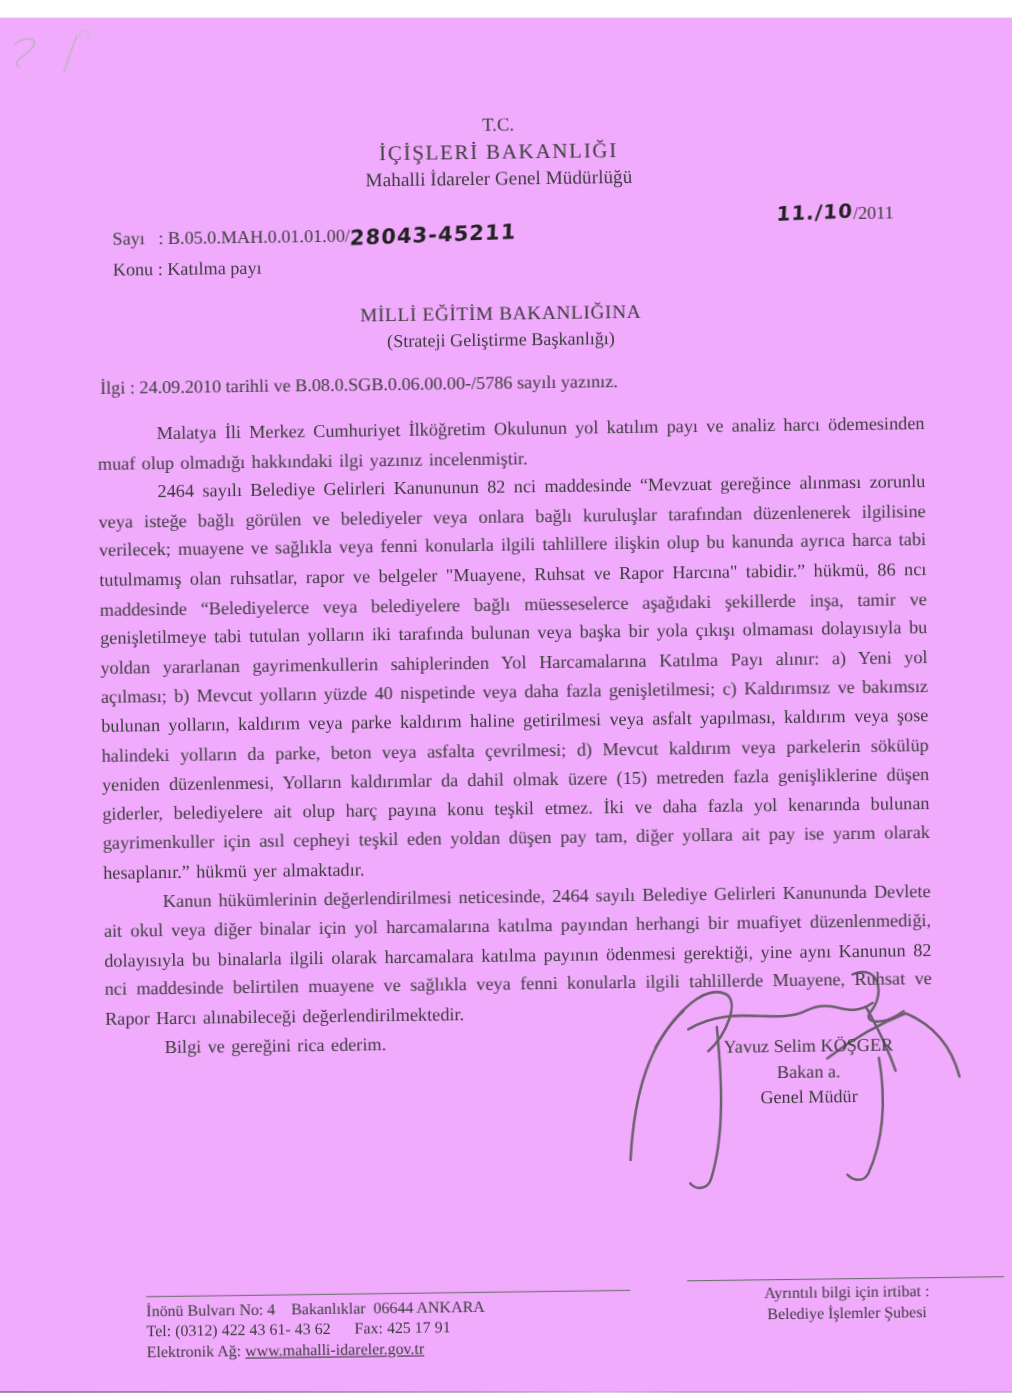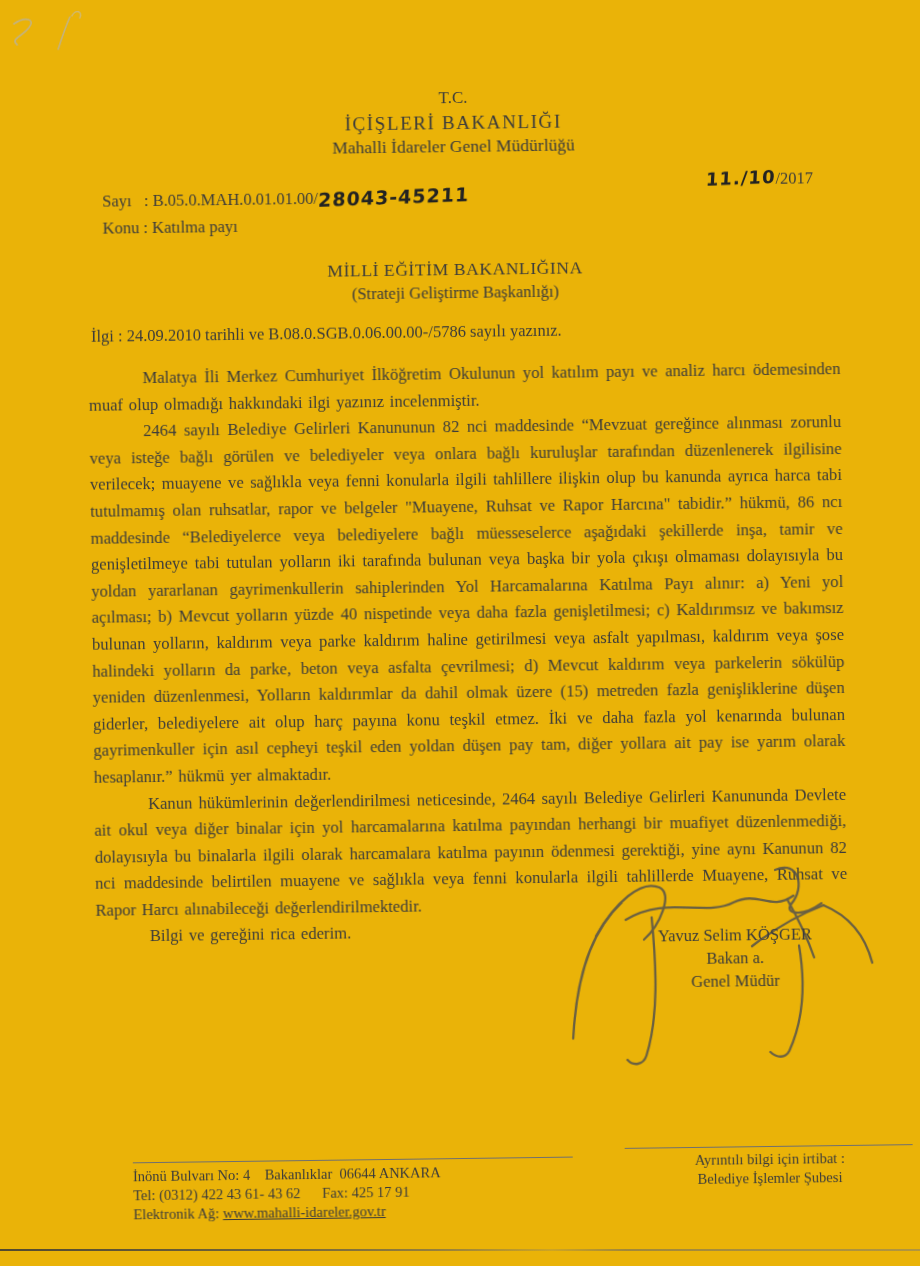--- a/index.html
+++ b/index.html
@@ -4,21 +4,21 @@
 <style>
   html,body{margin:0;padding:0;}
   body{
     width:920px;height:1266px;
     background:#ffffff;
     font-family:"Liberation Serif", serif;
     color:#3b3b3b;
     overflow:hidden;
     position:relative;
   }
-  .page{position:absolute;inset:0;background:#eab308;}
+  .page{position:absolute;inset:0;background:#f0abfc;margin-top:16px;}
   
   .skew{
     position:absolute;inset:0;
     transform:rotate(-0.75deg);
     transform-origin:460px 640px;
     filter:blur(0.22px);
   }
   .abs{position:absolute;}
   .pre{white-space:pre;}
   
@@ -86,21 +86,21 @@
       <div class="lh-ministry">İÇİŞLERİ BAKANLIĞI</div>
       <div class="lh-directorate">Mahalli İdareler Genel Müdürlüğü</div>
     </div>
 
     <div class="abs meta">
       <div><span class="pre">Sayı   : B.05.0.MAH.0.01.01.00/</span><span class="hw sayi-hw">28043-45211</span></div>
       <div>Konu : Katılma payı</div>
     </div>
 
     <div class="abs date">
-      <span class="hw">11./10</span><span>/2017</span>
+      <span class="hw">11./10</span><span>/2011</span>
     </div>
 
     <div class="abs recipient">
       <div class="r1">MİLLİ EĞİTİM BAKANLIĞINA</div>
       <div class="r2">(Strateji Geliştirme Başkanlığı)</div>
     </div>
 
     <div class="abs reference">İlgi : 24.09.2010 tarihli ve B.08.0.SGB.0.06.00.00-/5786 sayılı yazınız.</div>
 
     <div class="abs body-text">

